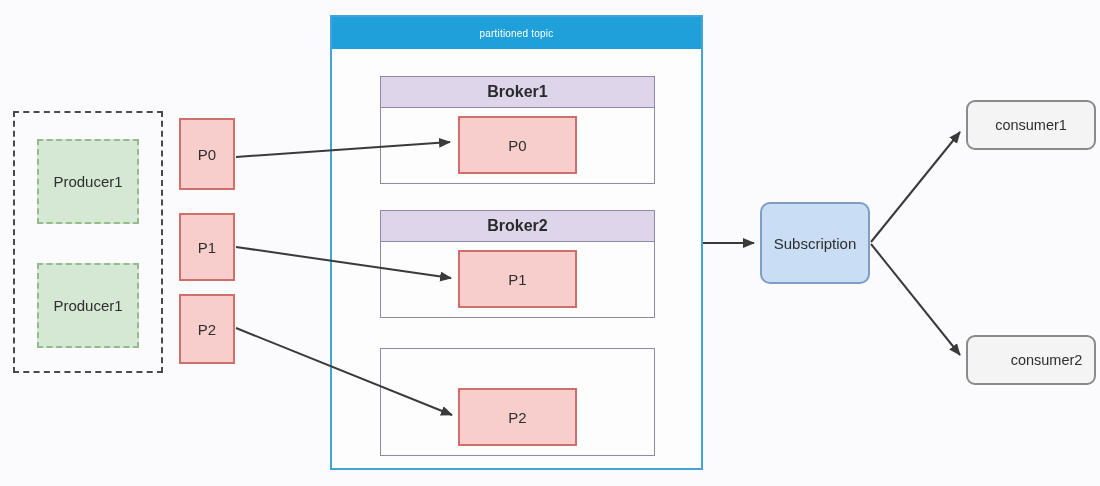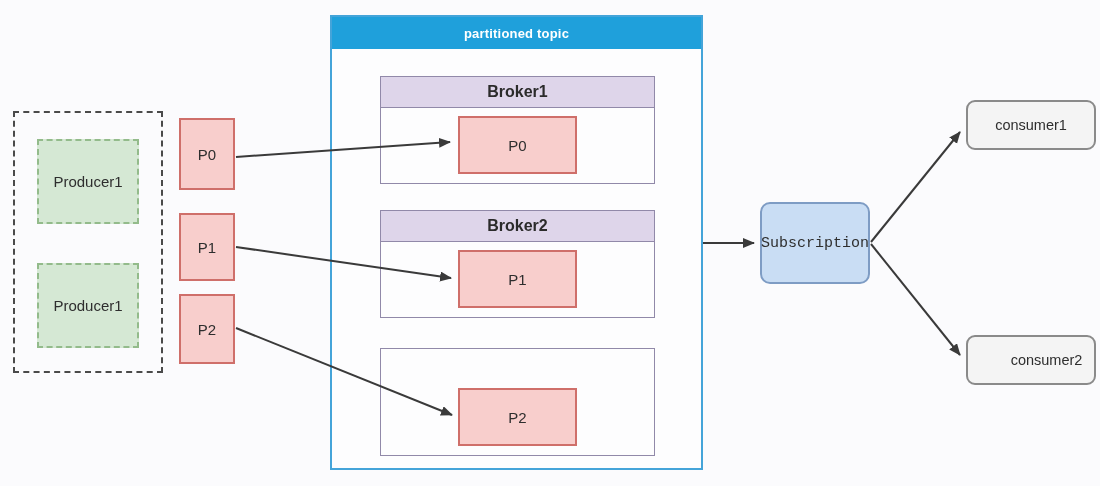--- a/index.html
+++ b/index.html
@@ -58,21 +58,21 @@
   .p1{top:213px;height:68px;}
   .p2{top:294px;height:70px;}
   
   .topic-container{
     position:absolute;left:330px;top:15px;width:373px;height:455px;
     border:2px solid var(--topic-border);
     background:#FDFDFE;box-sizing:border-box;
   }
   .topic-header{
     height:32px;background:var(--topic-header-bg);
-    color:#fff;font-weight:bold;font-size:13px;
+    color:#fff;font-weight:normal;font-size:10px;
     display:flex;align-items:center;justify-content:center;
     letter-spacing:.2px;
   }
   .broker{
     position:absolute;left:48px;width:275px;height:108px;
     border:1px solid var(--broker-border);
     background:#FDFDFE;box-sizing:border-box;
   }
   .broker-1{top:59px;}
   .broker-2{top:193px;}
@@ -86,21 +86,20 @@
   }
   .broker-partition{
     position:absolute;left:77px;top:39px;width:119px;height:58px;
   }
   
   .subscription-node{
     left:760px;top:202px;width:110px;height:82px;
     background:var(--subscription-fill);
     border:2px solid var(--subscription-border);
     border-radius:10px;
-    font-family:Liberation Mono, monospace;
   }
   .consumer-node{
     left:966px;width:130px;height:50px;
     background:var(--consumer-fill);
     border:2px solid var(--consumer-border);
     border-radius:9px;
     font-size:14.5px;
   }
   .consumer-1{top:100px;}
   .consumer-2{top:335px;padding-left:31px;}

